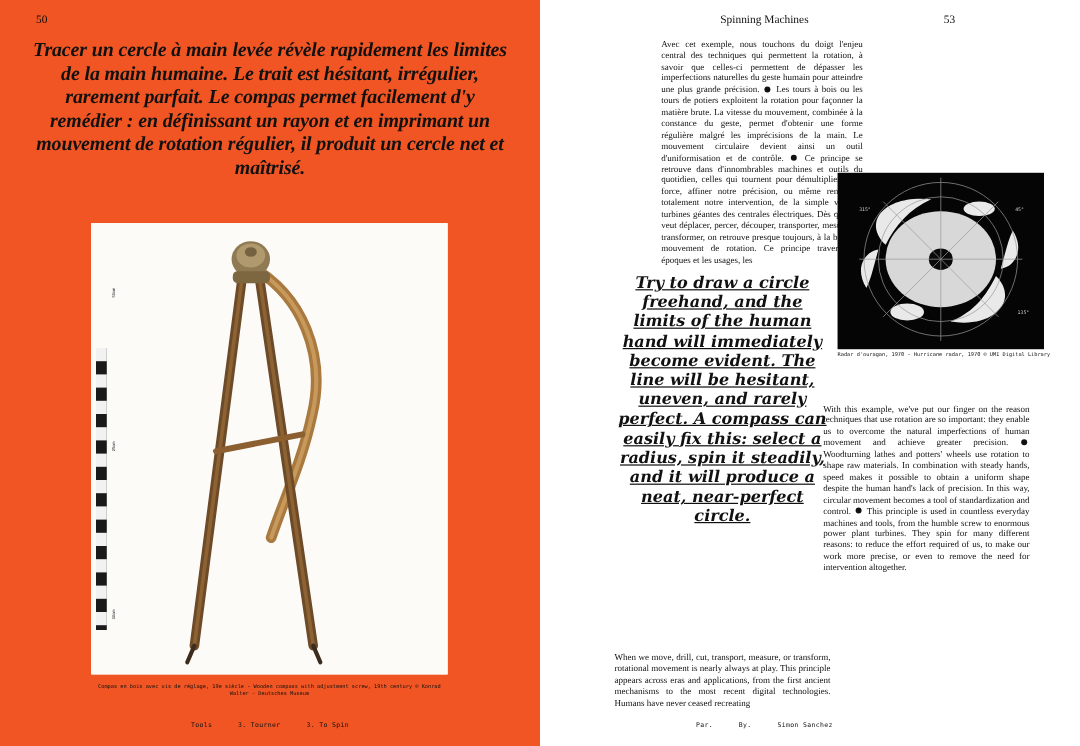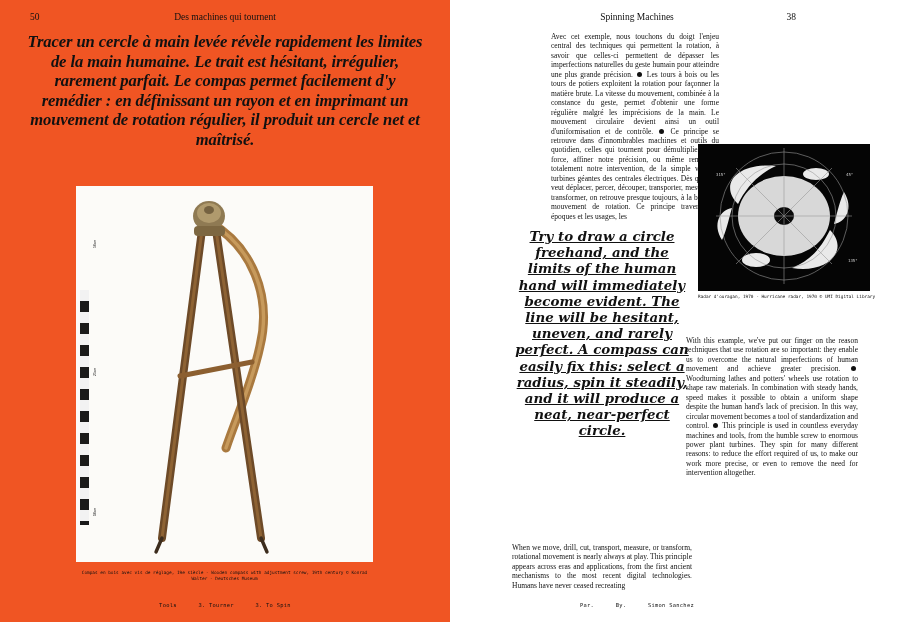--- a/index.html
+++ b/index.html
@@ -241,21 +241,20 @@
 </style>
 </head>
 <body>
 
 <div class="spread">
 
   <div class="page-left">
 
     <div class="hdr">
       <div class="folio-l">50</div>
-      <div class="run-l">Des machines qui tournent</div>
     </div>
 
     <div class="lede">Tracer un cercle à main levée révèle rapidement les limites de la main humaine. Le trait est hésitant, irrégulier, rarement parfait. Le compas permet facilement d'y remédier : en définissant un rayon et en imprimant un mouvement de rotation régulier, il produit un cercle net et maîtrisé.</div>
 
     <div class="photo-frame">
       <div class="photo-inner">
         <svg width="297" height="376" viewBox="0 0 297 376">
           <rect x="0" y="0" width="297" height="376" fill="#fcfbf8"></rect>
 
           <path d="M133 36 C 176 60, 196 110, 184 160 C 176 198, 160 232, 150 262" stroke="#a9793f" stroke-width="9" fill="none" stroke-linecap="round"></path>
@@ -302,21 +301,21 @@
       <span>Tools</span>
       <span>3. Tourner</span>
       <span>3. To Spin</span>
     </div>
   </div>
 
   <div class="page-right">
 
     <div class="hdr-r">
       <div class="run-r">Spinning Machines</div>
-      <div class="folio-r">38</div>
+      <div class="folio-r">53</div>
     </div>
 
     <div class="col colpos" id="col-fr-top">Avec cet exemple, nous touchons du doigt l'enjeu central des techniques qui permettent la rotation, à savoir que celles-ci permettent de dépasser les imperfections naturelles du geste humain pour atteindre une plus grande précision. <span class="bullet"></span> Les tours à bois ou les tours de potiers exploitent la rotation pour façonner la matière brute. La vitesse du mouvement, combinée à la constance du geste, permet d'obtenir une forme régulière malgré les imprécisions de la main. Le mouvement circulaire devient ainsi un outil d'uniformisation et de contrôle. <span class="bullet"></span> Ce principe se retrouve dans d'innombrables machines et outils du quotidien, celles qui tournent pour démultiplier notre force, affiner notre précision, ou même remplacer totalement notre intervention, de la simple vis aux turbines géantes des centrales électriques. Dès que l'on veut déplacer, percer, découper, transporter, mesurer ou transformer, on retrouve presque toujours, à la base, un mouvement de rotation. Ce principe traverse les époques et les usages, les</div>
 
     <div class="pull">Try to draw a circle freehand, and the limits of the human hand will immediately become evident. The line will be hesitant, uneven, and rarely perfect. A compass can easily fix this: select a radius, spin it steadily, and it will produce a neat, near-perfect circle.</div>
 
     <div class="radar-wrap">
       <svg width="172" height="147" viewBox="0 0 172 147">
         <rect width="172" height="147" fill="#050505"></rect>
         <g fill="#e9e9e9">

